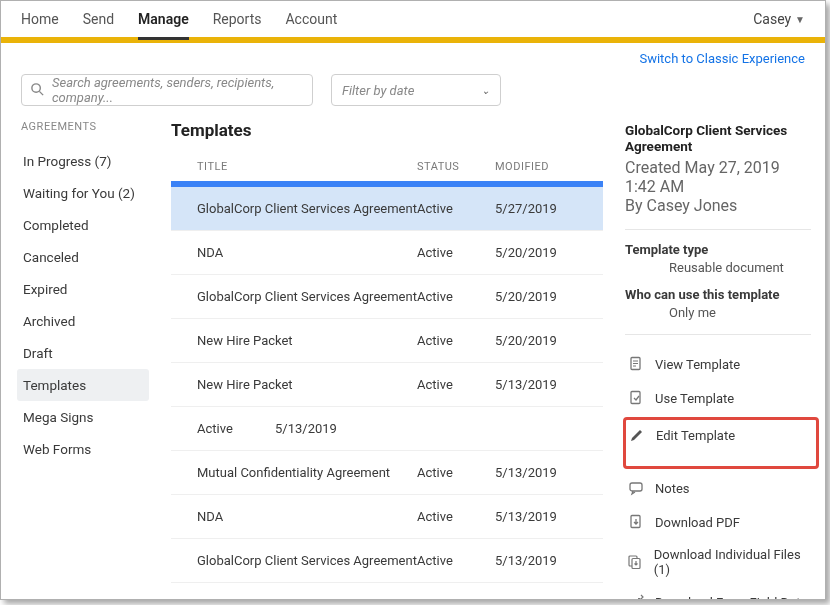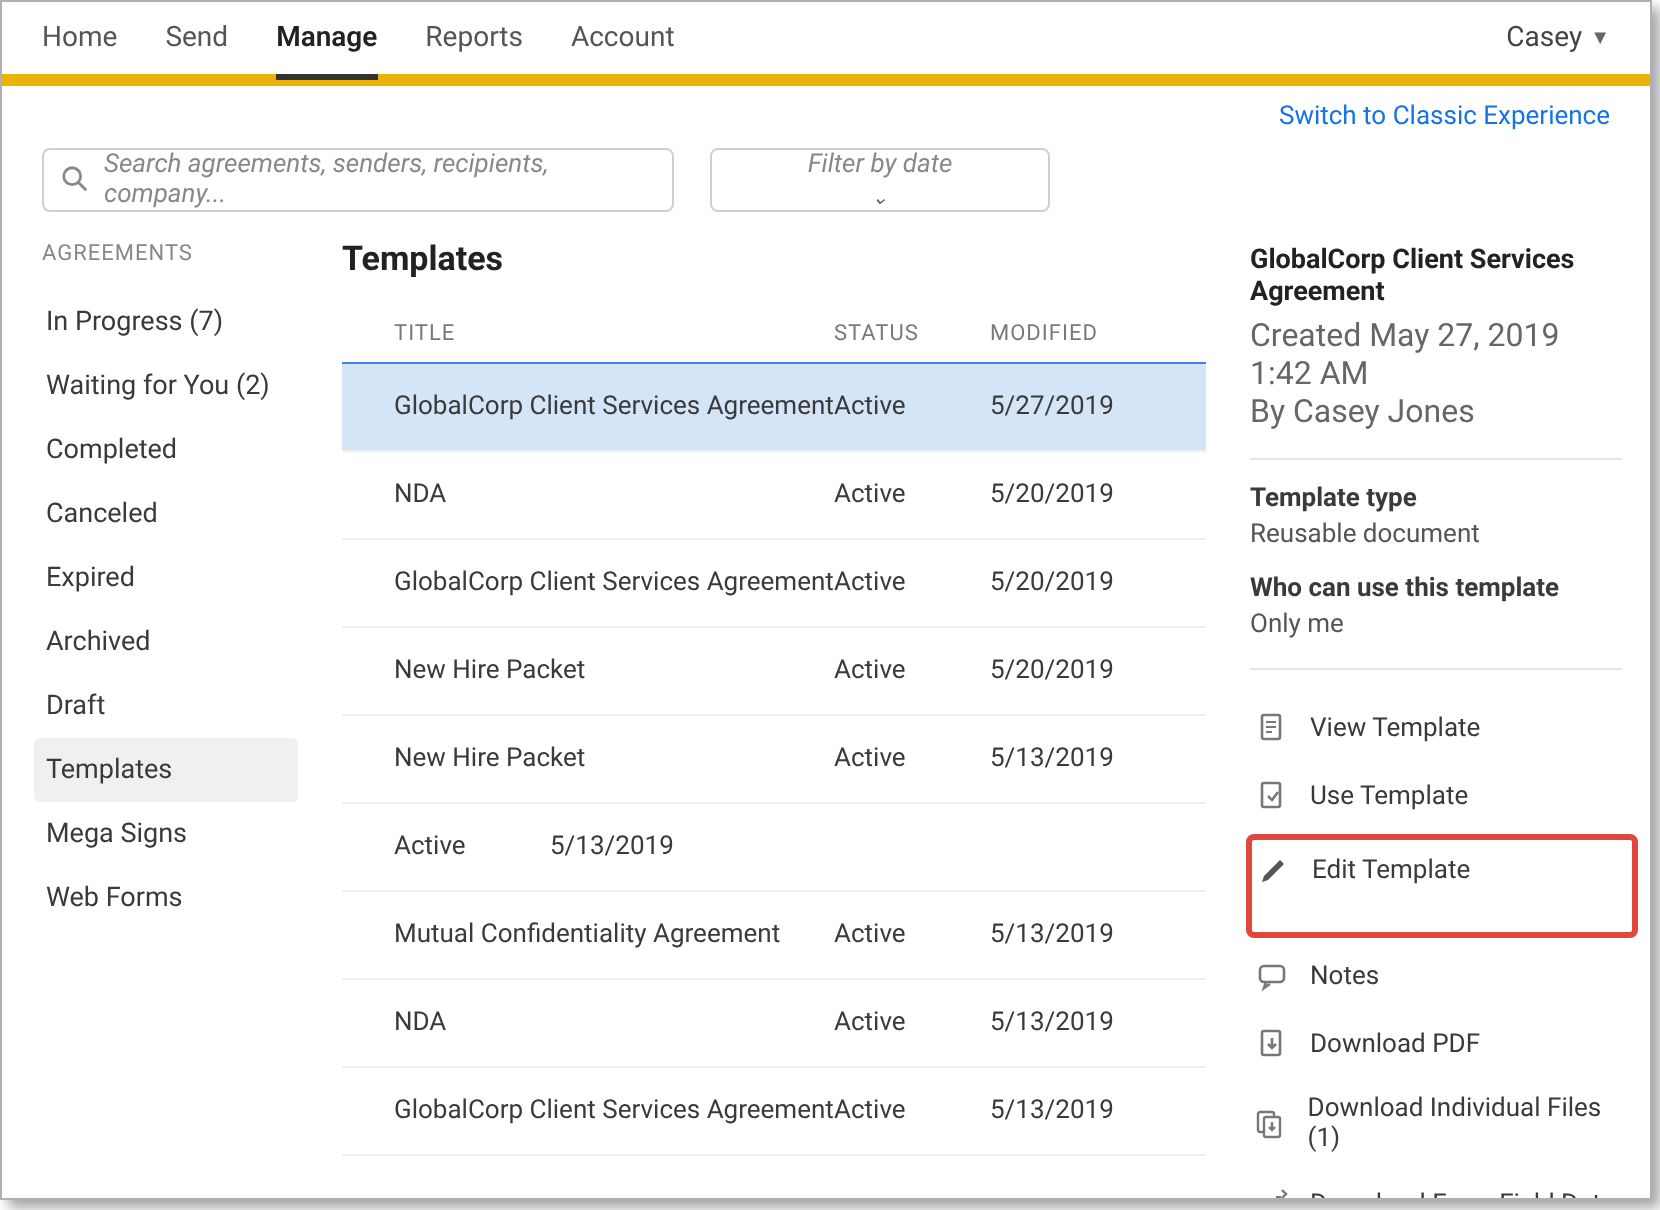--- a/index.html
+++ b/index.html
@@ -58,21 +58,21 @@
   color: #1473e6;
   font-size: 13px;
   cursor: pointer;
 }
 .searchrow {
   display: flex;
   gap: 18px;
   padding: 6px 20px 14px;
 }
 .search-input {
-  width: 316px;
+  width: 292px;
   height: 32px;
   border: 1px solid #cfcfcf;
   border-radius: 4px;
   padding: 0 10px 0 30px;
   font-size: 13px;
   color: #555;
   font-style: italic;
   position: relative;
   display: flex;
   align-items: center;
@@ -85,21 +85,20 @@
   border: 1px solid #cfcfcf;
   border-radius: 4px;
   padding: 0 10px;
   display: flex;
   align-items: center;
   justify-content: space-between;
   color: #888;
   font-style: italic;
   font-size: 13px;
   cursor: pointer;
-  flex-direction: column;
 }
 .body {
   display: flex;
   flex: 1;
   overflow: hidden;
 }
 .sidebar {
   width: 152px;
   padding: 0 0 0 20px;
 }
@@ -132,21 +131,21 @@
   font-weight: 700;
   color: #222;
   margin-bottom: 14px;
 }
 .thead {
   display: flex;
   font-size: 11px;
   color: #7a7a7a;
   letter-spacing: 0.5px;
   padding: 6px 0 8px 26px;
-  border-bottom: 1px solid #3b82f6;
+  border-bottom: 6px solid #3b82f6;
 }
 .col-title { width: 220px; }
 .col-status { width: 78px; }
 .col-mod { flex: 1; }
 .trow {
   display: flex;
   align-items: center;
   font-size: 13px;
   color: #3a3a3a;
   padding: 14px 0 14px 26px;
@@ -162,21 +161,21 @@
 }
 .details-title {
   font-weight: 700;
   font-size: 13.5px;
   color: #222;
   margin-bottom: 4px;
 }
 .details-sub { font-size: 16px; color: #666; }
 .details-sep { border-top: 1px solid #e6e6e6; margin: 14px 0 12px; }
 .details-label { font-weight: 700; margin-bottom: 3px; }
-.details-val { color: #555; margin-bottom: 12px; }
+.details-val { color: #555; margin-bottom: 12px; margin-left: 44px; }
 .action-list { margin-top: 6px; }
 .action {
   display: flex;
   align-items: center;
   gap: 10px;
   padding: 8px 2px;
   cursor: pointer;
   font-size: 13px;
   color: #3a3a3a;
 }

